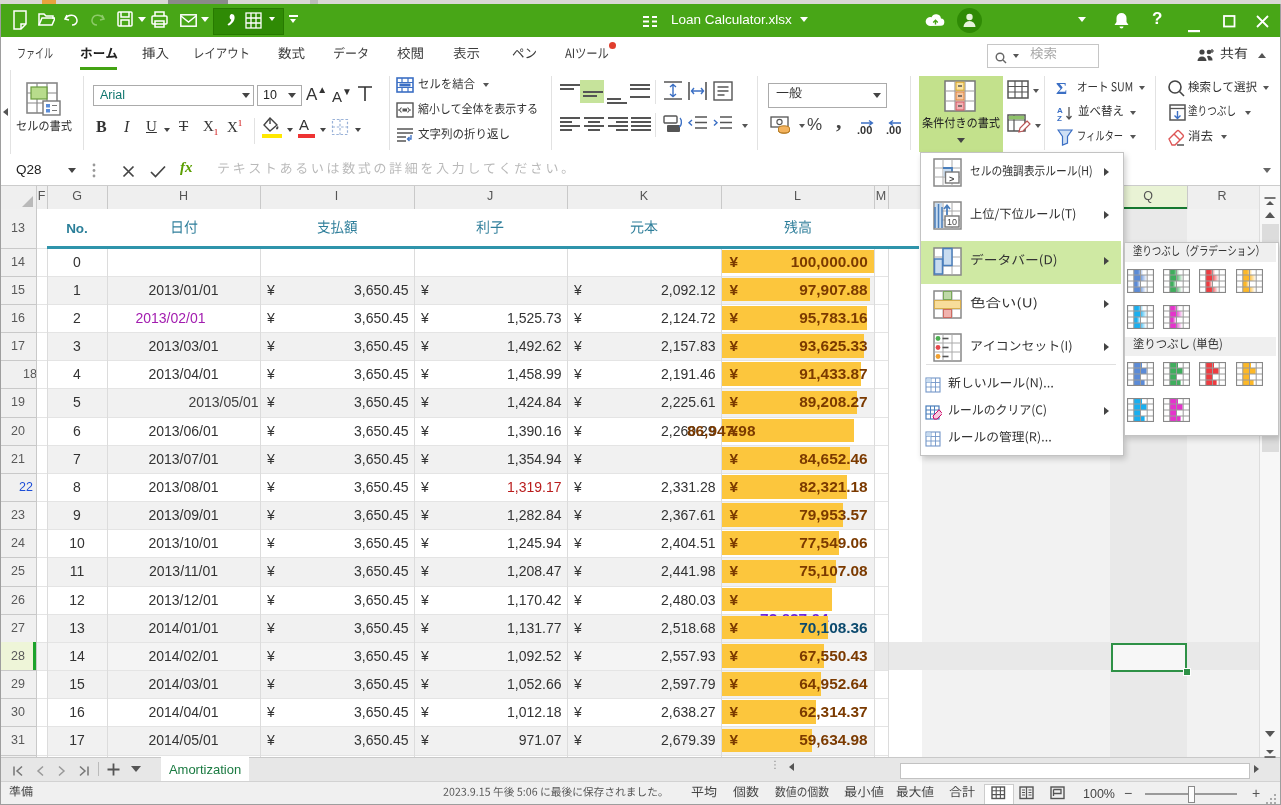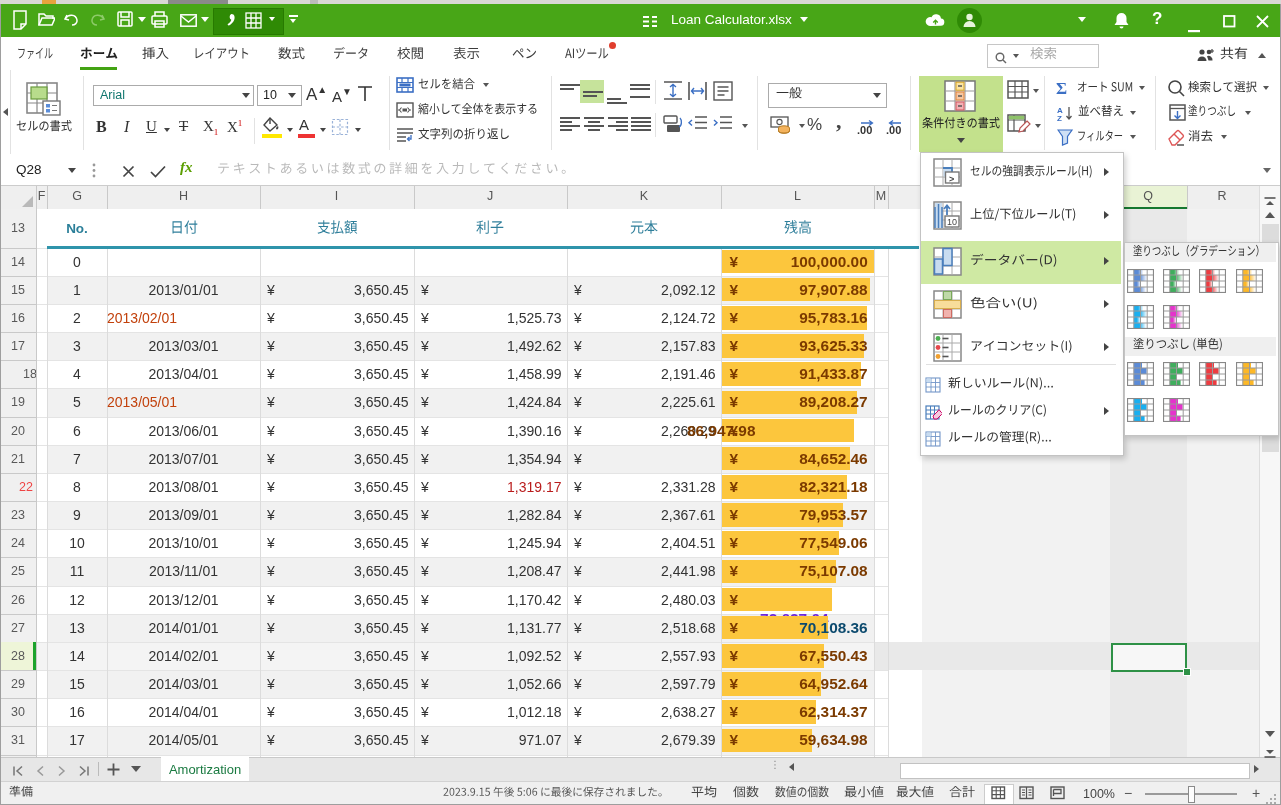--- a/index.html
+++ b/index.html
@@ -508,21 +508,21 @@
 <div style="position:absolute;left:0;top:444.7px;width:36px;height:1px;background:#c9c9c9;"></div>
 <div style="position:absolute;left:0;top:416.5px;width:36px;height:28.2px;background:transparent;">
       <div style="width:36px;text-align:center;font:12.5px 'Liberation Sans',sans-serif;color:#595959;line-height:28px;">20</div>
     </div>
 <div style="position:absolute;left:0;top:472.9px;width:36px;height:1px;background:#c9c9c9;"></div>
 <div style="position:absolute;left:0;top:444.7px;width:36px;height:28.2px;background:transparent;">
       <div style="width:36px;text-align:center;font:12.5px 'Liberation Sans',sans-serif;color:#595959;line-height:28px;">21</div>
     </div>
 <div style="position:absolute;left:0;top:501.0px;width:36px;height:1px;background:#c9c9c9;"></div>
 <div style="position:absolute;left:0;top:472.9px;width:36px;height:28.2px;background:transparent;">
-      <div style="width:52px;text-align:center;font:12.5px 'Liberation Sans',sans-serif;color:#ef4444;line-height:28px;">22</div>
+      <div style="width:52px;text-align:center;font:12.5px 'Liberation Sans',sans-serif;color:#1d4ed8;line-height:28px;">22</div>
     </div>
 <div style="position:absolute;left:0;top:529.2px;width:36px;height:1px;background:#c9c9c9;"></div>
 <div style="position:absolute;left:0;top:501.0px;width:36px;height:28.2px;background:transparent;">
       <div style="width:36px;text-align:center;font:12.5px 'Liberation Sans',sans-serif;color:#595959;line-height:28px;">23</div>
     </div>
 <div style="position:absolute;left:0;top:557.4px;width:36px;height:1px;background:#c9c9c9;"></div>
 <div style="position:absolute;left:0;top:529.2px;width:36px;height:28.2px;background:transparent;">
       <div style="width:36px;text-align:center;font:12.5px 'Liberation Sans',sans-serif;color:#595959;line-height:28px;">24</div>
     </div>
 <div style="position:absolute;left:0;top:585.5px;width:36px;height:1px;background:#c9c9c9;"></div>
@@ -579,21 +579,21 @@
 <div style="position:absolute;left:107px;top:275.7px;width:153px;height:28.17px;text-align:center;font:14px 'Liberation Sans',sans-serif;color:#333333;line-height:28.2px;">2013/01/01</div>
 <div style="position:absolute;left:267px;top:275.7px;font:14px 'Liberation Sans',sans-serif;color:#333333;line-height:28.2px;">¥</div>
 <div style="position:absolute;left:260px;top:275.7px;width:148.5px;text-align:right;font:14px 'Liberation Sans',sans-serif;color:#333333;line-height:28.2px;">3,650.45</div>
 <div style="position:absolute;left:421px;top:275.7px;font:14px 'Liberation Sans',sans-serif;color:#333333;line-height:28.2px;">¥</div>
 <div style="position:absolute;left:574px;top:275.7px;font:14px 'Liberation Sans',sans-serif;color:#333333;line-height:28.2px;">¥</div>
 <div style="position:absolute;left:567px;top:275.7px;width:148.5px;text-align:right;font:14px 'Liberation Sans',sans-serif;color:#333333;line-height:28.2px;">2,092.12</div>
 <div style="position:absolute;left:722px;top:277.9px;width:148.3px;height:23.6px;background:#fcc63d;"></div>
 <div style="position:absolute;left:729.5px;top:275.7px;font:bold 15.4px 'Liberation Sans',sans-serif;color:#7b3a00;line-height:28.2px;">¥</div>
 <div style="position:absolute;left:721px;top:275.7px;width:146.7px;text-align:right;font:bold 15.4px 'Liberation Sans',sans-serif;color:#7b3a00;line-height:28.2px;">97,907.88</div>
 <div style="position:absolute;left:47px;top:303.8px;width:60px;height:28.17px;text-align:center;font:14px 'Liberation Sans',sans-serif;color:#333333;line-height:28.2px;">2</div>
-<div style="position:absolute;left:107px;top:303.8px;width:153px;height:28.17px;font:14px 'Liberation Sans',sans-serif;color:#c2410c;line-height:28.2px;">2013/02/01</div>
+<div style="position:absolute;left:94px;top:303.8px;width:153px;height:28.17px;text-align:center;font:14px 'Liberation Sans',sans-serif;color:#a21caf;line-height:28.2px;">2013/02/01</div>
 <div style="position:absolute;left:267px;top:303.8px;font:14px 'Liberation Sans',sans-serif;color:#333333;line-height:28.2px;">¥</div>
 <div style="position:absolute;left:260px;top:303.8px;width:148.5px;text-align:right;font:14px 'Liberation Sans',sans-serif;color:#333333;line-height:28.2px;">3,650.45</div>
 <div style="position:absolute;left:421px;top:303.8px;font:14px 'Liberation Sans',sans-serif;color:#333333;line-height:28.2px;">¥</div>
 <div style="position:absolute;left:413.5px;top:303.8px;width:148px;text-align:right;font:14px 'Liberation Sans',sans-serif;color:#333333;line-height:28.2px;">1,525.73</div>
 <div style="position:absolute;left:574px;top:303.8px;font:14px 'Liberation Sans',sans-serif;color:#333333;line-height:28.2px;">¥</div>
 <div style="position:absolute;left:567px;top:303.8px;width:148.5px;text-align:right;font:14px 'Liberation Sans',sans-serif;color:#333333;line-height:28.2px;">2,124.72</div>
 <div style="position:absolute;left:722px;top:306.0px;width:145.1px;height:23.6px;background:#fcc63d;"></div>
 <div style="position:absolute;left:729.5px;top:303.8px;font:bold 15.4px 'Liberation Sans',sans-serif;color:#7b3a00;line-height:28.2px;">¥</div>
 <div style="position:absolute;left:721px;top:303.8px;width:146.7px;text-align:right;font:bold 15.4px 'Liberation Sans',sans-serif;color:#7b3a00;line-height:28.2px;">95,783.16</div>
 <div style="position:absolute;left:47px;top:332.0px;width:60px;height:28.17px;text-align:center;font:14px 'Liberation Sans',sans-serif;color:#333333;line-height:28.2px;">3</div>
@@ -612,21 +612,21 @@
 <div style="position:absolute;left:267px;top:360.2px;font:14px 'Liberation Sans',sans-serif;color:#333333;line-height:28.2px;">¥</div>
 <div style="position:absolute;left:260px;top:360.2px;width:148.5px;text-align:right;font:14px 'Liberation Sans',sans-serif;color:#333333;line-height:28.2px;">3,650.45</div>
 <div style="position:absolute;left:421px;top:360.2px;font:14px 'Liberation Sans',sans-serif;color:#333333;line-height:28.2px;">¥</div>
 <div style="position:absolute;left:413.5px;top:360.2px;width:148px;text-align:right;font:14px 'Liberation Sans',sans-serif;color:#333333;line-height:28.2px;">1,458.99</div>
 <div style="position:absolute;left:574px;top:360.2px;font:14px 'Liberation Sans',sans-serif;color:#333333;line-height:28.2px;">¥</div>
 <div style="position:absolute;left:567px;top:360.2px;width:148.5px;text-align:right;font:14px 'Liberation Sans',sans-serif;color:#333333;line-height:28.2px;">2,191.46</div>
 <div style="position:absolute;left:722px;top:362.4px;width:138.5px;height:23.6px;background:#fcc63d;"></div>
 <div style="position:absolute;left:729.5px;top:360.2px;font:bold 15.4px 'Liberation Sans',sans-serif;color:#7b3a00;line-height:28.2px;">¥</div>
 <div style="position:absolute;left:721px;top:360.2px;width:146.7px;text-align:right;font:bold 15.4px 'Liberation Sans',sans-serif;color:#7b3a00;line-height:28.2px;">91,433.87</div>
 <div style="position:absolute;left:47px;top:388.4px;width:60px;height:28.17px;text-align:center;font:14px 'Liberation Sans',sans-serif;color:#333333;line-height:28.2px;">5</div>
-<div style="position:absolute;left:107px;top:388.4px;width:153px;height:28.17px;text-align:left;font:14px 'Liberation Sans',sans-serif;color:#c2410c;line-height:28.2px;">2013/05/01</div>
+<div style="position:absolute;left:107px;top:388.4px;width:153px;height:28.17px;text-align:center;font:14px 'Liberation Sans',sans-serif;color:#404040;line-height:28.2px;padding-left:40px;">2013/05/01</div>
 <div style="position:absolute;left:267px;top:388.4px;font:14px 'Liberation Sans',sans-serif;color:#333333;line-height:28.2px;">¥</div>
 <div style="position:absolute;left:260px;top:388.4px;width:148.5px;text-align:right;font:14px 'Liberation Sans',sans-serif;color:#333333;line-height:28.2px;">3,650.45</div>
 <div style="position:absolute;left:421px;top:388.4px;font:14px 'Liberation Sans',sans-serif;color:#333333;line-height:28.2px;">¥</div>
 <div style="position:absolute;left:413.5px;top:388.4px;width:148px;text-align:right;font:14px 'Liberation Sans',sans-serif;color:#333333;line-height:28.2px;">1,424.84</div>
 <div style="position:absolute;left:574px;top:388.4px;font:14px 'Liberation Sans',sans-serif;color:#333333;line-height:28.2px;">¥</div>
 <div style="position:absolute;left:567px;top:388.4px;width:148.5px;text-align:right;font:14px 'Liberation Sans',sans-serif;color:#333333;line-height:28.2px;">2,225.61</div>
 <div style="position:absolute;left:722px;top:390.6px;width:135.1px;height:23.6px;background:#fcc63d;"></div>
 <div style="position:absolute;left:729.5px;top:388.4px;font:bold 15.4px 'Liberation Sans',sans-serif;color:#7b3a00;line-height:28.2px;">¥</div>
 <div style="position:absolute;left:721px;top:388.4px;width:146.7px;text-align:right;font:bold 15.4px 'Liberation Sans',sans-serif;color:#7b3a00;line-height:28.2px;">89,208.27</div>
 <div style="position:absolute;left:47px;top:416.5px;width:60px;height:28.17px;text-align:center;font:14px 'Liberation Sans',sans-serif;color:#333333;line-height:28.2px;">6</div>

